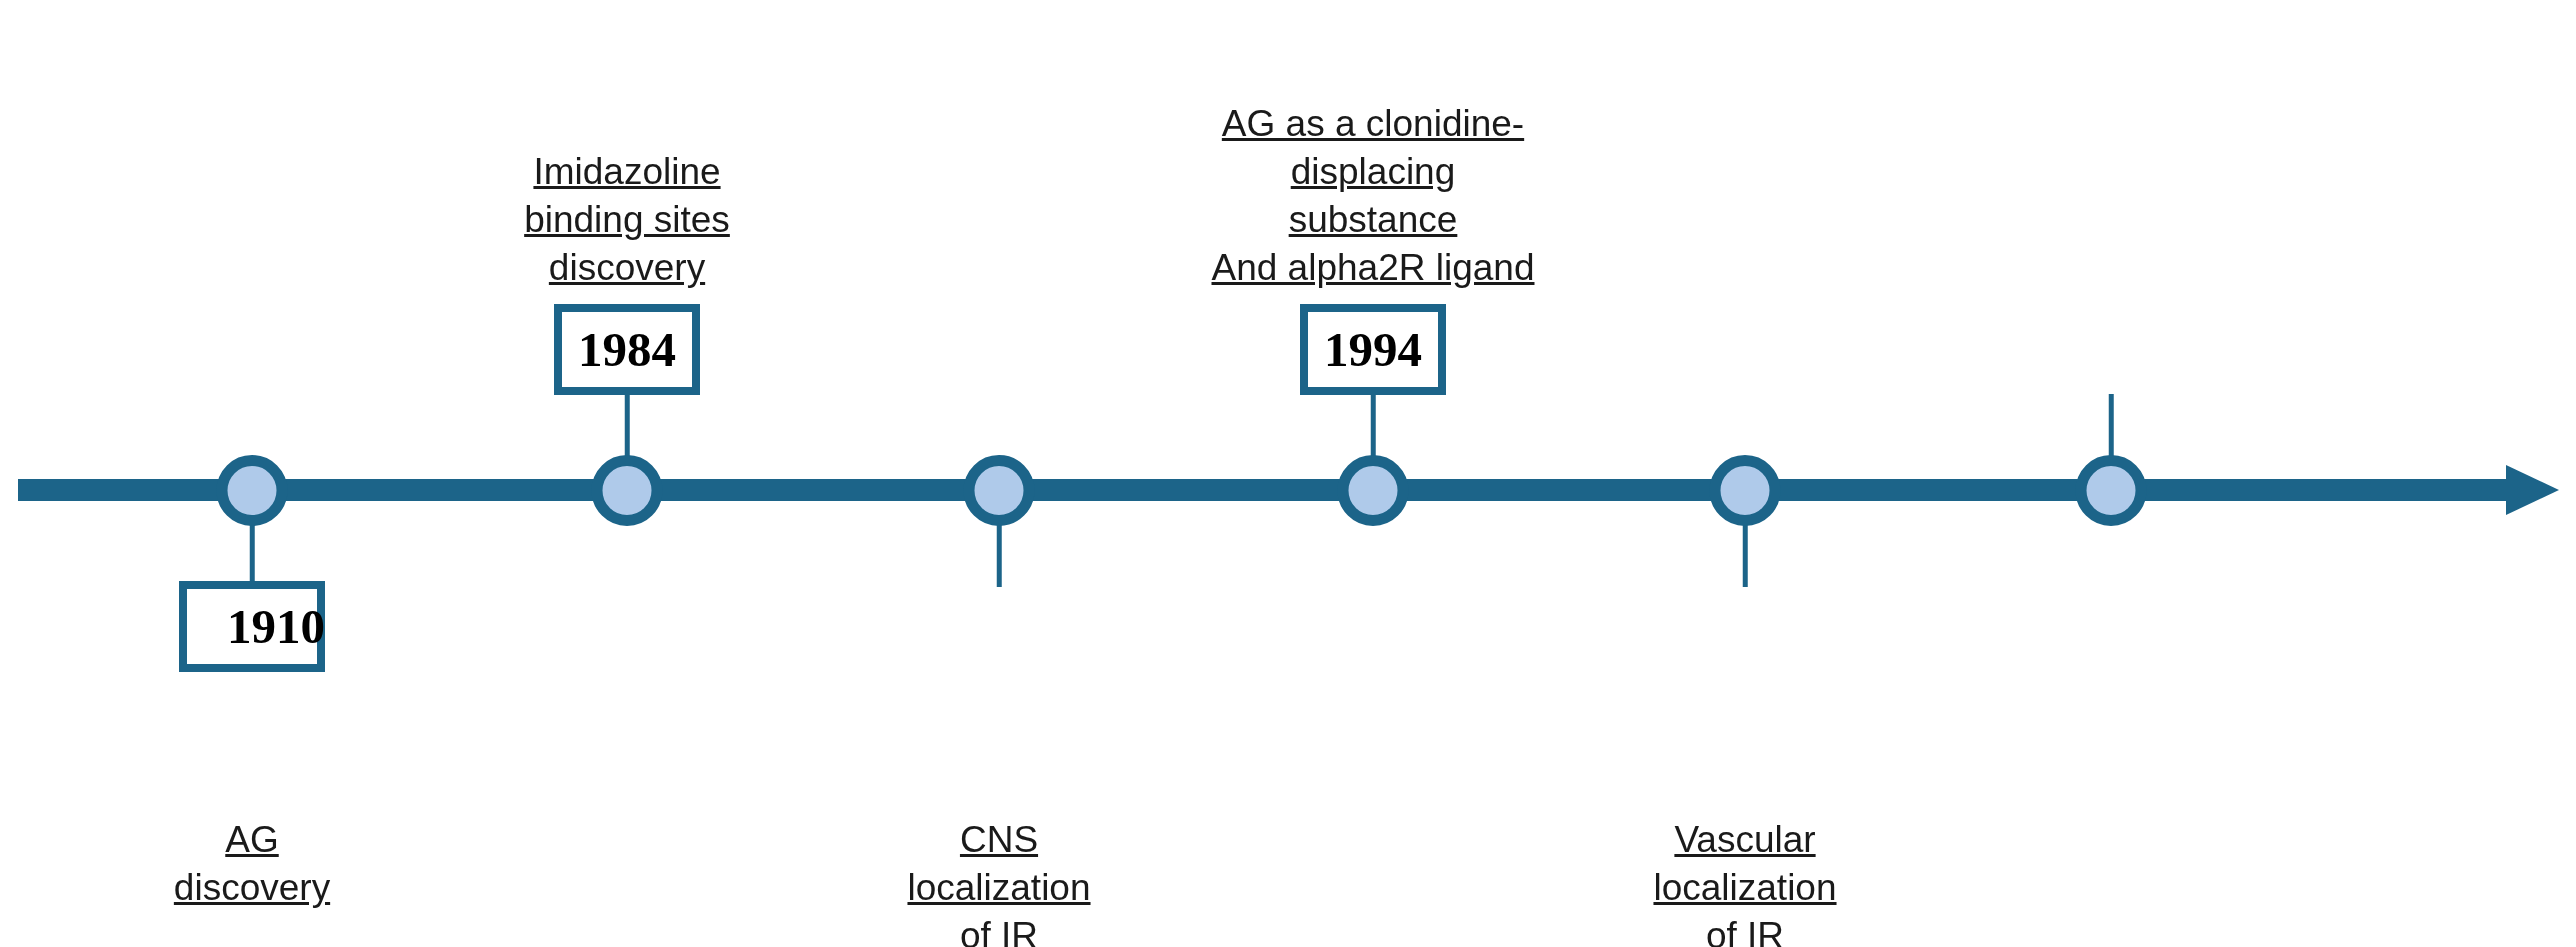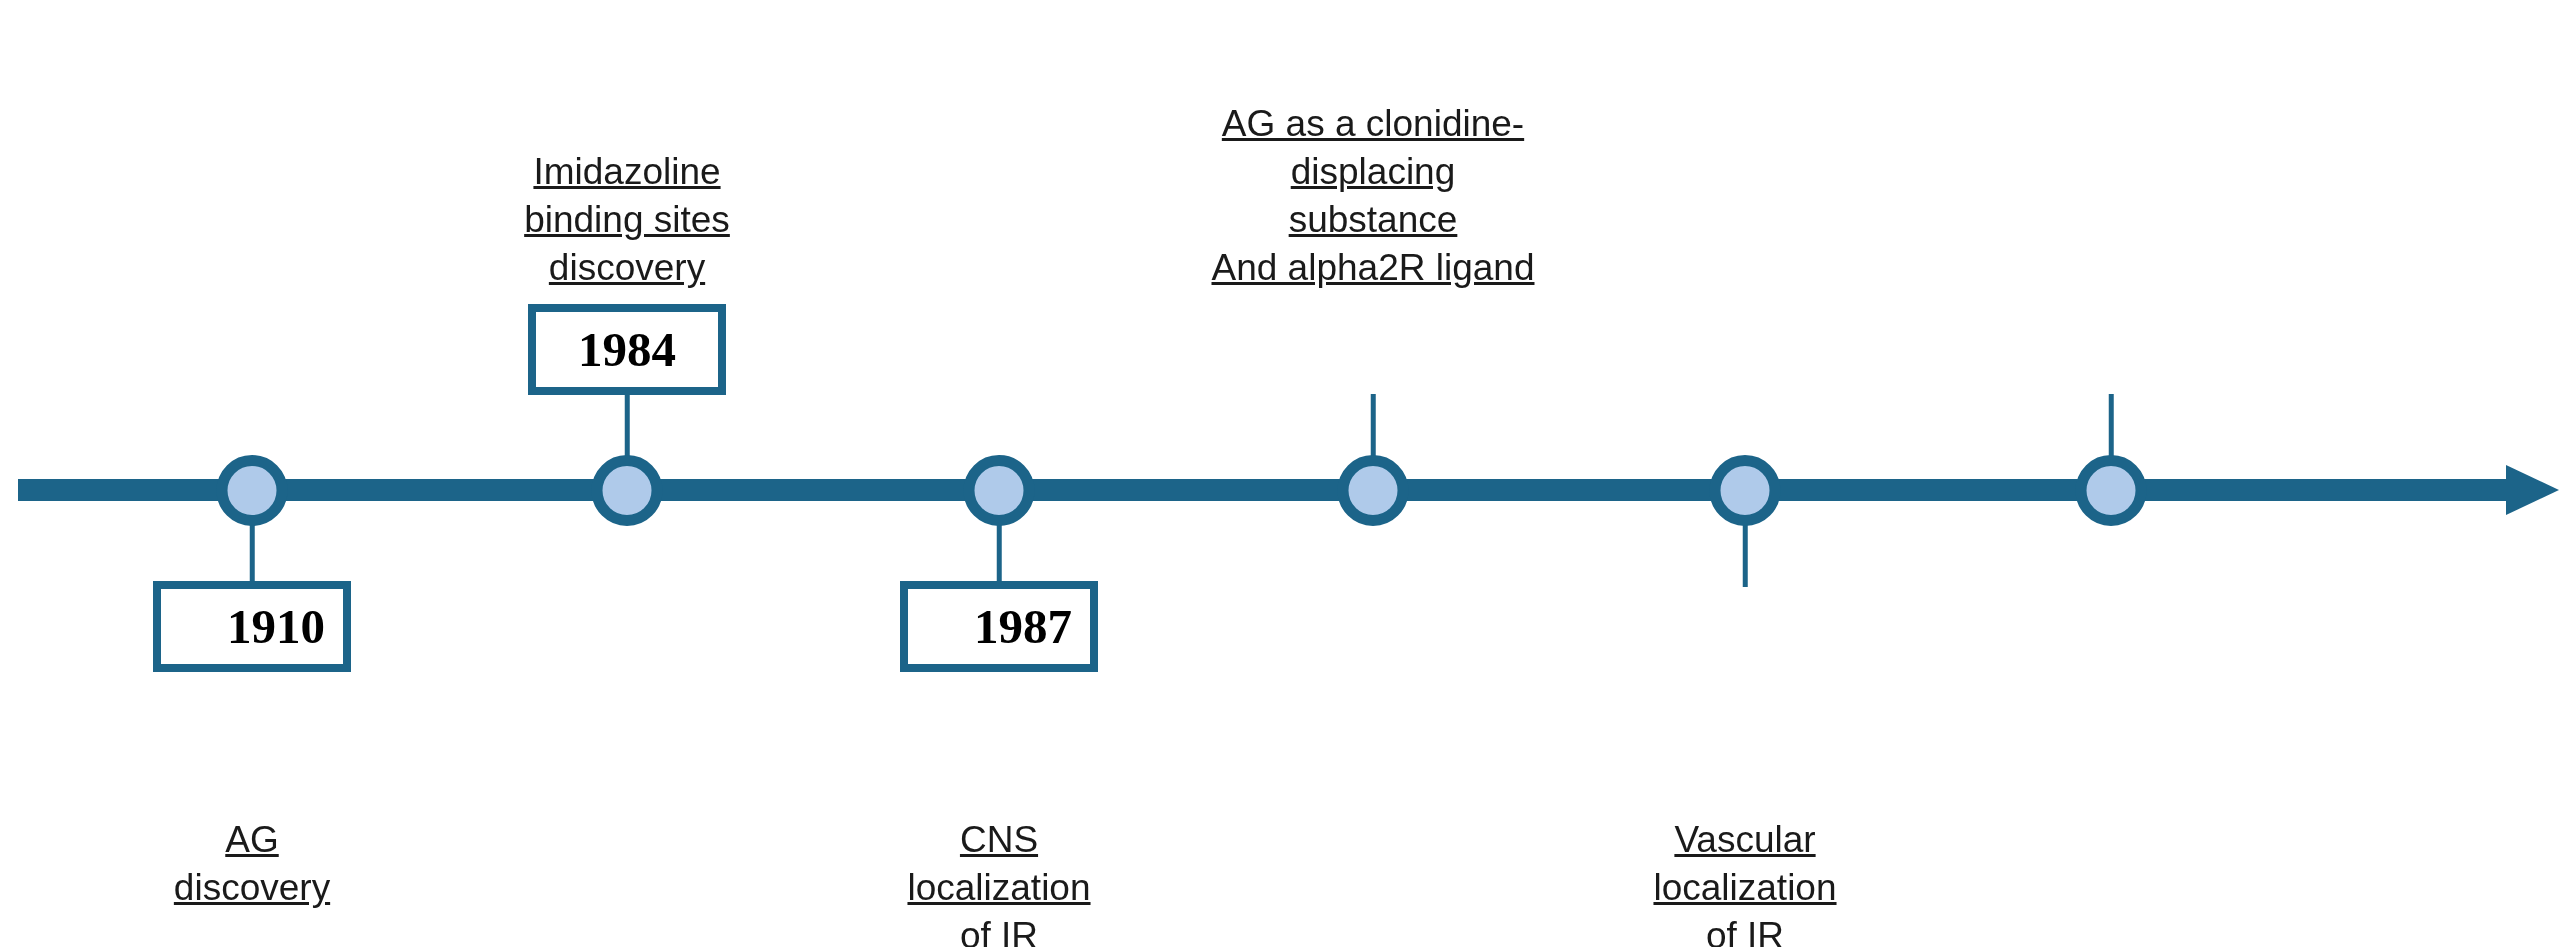--- a/index.html
+++ b/index.html
@@ -60,21 +60,21 @@
     background: #1C6489;
     transform: translateX(-50%);
     z-index: 1;
   }
   .stem-up   { top: 394px; height: 74px; }
   .stem-down { top: 514px; height: 73px; }
 
   
   .year-box {
     position: absolute;
-    width: 198px;
+    width: 146px;
     height: 91px;
     box-sizing: border-box;
     border: 8.2px solid #1C6489;
     background: #ffffff;
     transform: translateX(-50%);
     display: flex;
     align-items: center;
     justify-content: center;
     z-index: 4;
   }
@@ -126,29 +126,29 @@
   <div class="marker" style="left:627px"></div>
   <div class="year-box above" style="left:627px">
     <span class="year-text">1984</span>
   </div>
   <div class="desc above" style="left:627px">Imidazoline
 binding sites
 discovery</div>
 
   <div class="stem stem-down" style="left:999px"></div>
   <div class="marker" style="left:999px"></div>
-  <div class="year-box below" style="left:999px">
-    <span class="year-text">1987</span>
-  </div>
   <div class="desc below" style="left:999px">CNS
 localization
 of IR</div>
 
   <div class="stem stem-up" style="left:1373px"></div>
   <div class="marker" style="left:1373px"></div>
+  <div class="year-box above" style="left:1373px">
+    <span class="year-text">1994</span>
+  </div>
   <div class="desc above" style="left:1373px">AG as a clonidine-
 displacing
 substance
 And alpha2R ligand</div>
 
   <div class="stem stem-down" style="left:1745px"></div>
   <div class="marker" style="left:1745px"></div>
   <div class="desc below" style="left:1745px">Vascular
 localization
 of IR</div>

